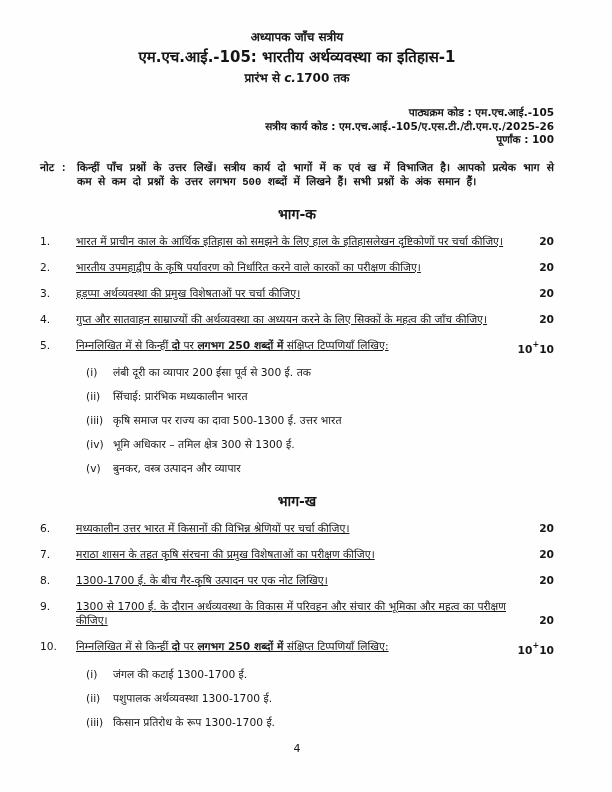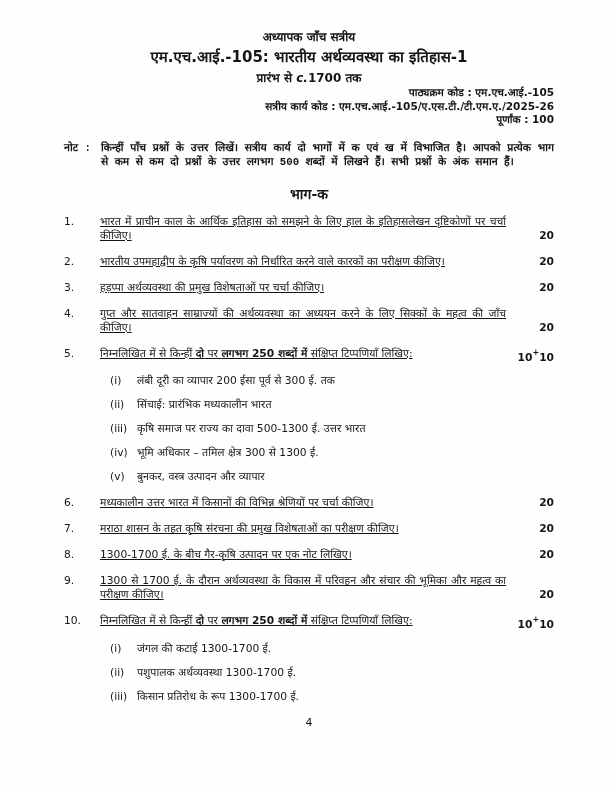--- a/index.html
+++ b/index.html
@@ -4,35 +4,35 @@
 <style>
   * { margin: 0; padding: 0; box-sizing: border-box; }
   html, body { background: #ffffff; }
   .page {
     width: 612px;
     height: 792px;
     margin: 0 auto;
     background: #fefefe;
     color: #151515;
     font-family: "DejaVu Sans", "Liberation Sans", sans-serif;
-    padding: 30px 58px 0 64px;
+    padding: 30px 58px 0 40px;
     position: relative;
     overflow: hidden;
   }
   .header-center { text-align: center; font-weight: bold; }
   .h-line1 { font-size: 12px; line-height: 15px; }
   .h-line2 { font-size: 15px; line-height: 16px; margin-top: 4px; }
   .h-line3 { font-size: 12px; line-height: 15px; margin-top: 6px; }
   .circa { font-style: italic; }
   .codes {
     text-align: right;
     font-weight: bold;
     font-size: 10.5px;
     line-height: 13.5px;
-    margin-top: 0;
+    margin-top: 20px;
   }
   .note {
     display: flex;
     margin-top: 14px;
     font-weight: bold;
     font-size: 10.7px;
     line-height: 14px;
     font-family: Liberation Mono, monospace;
   }
   .note-label { width: 37px; flex: none; }
@@ -150,20 +150,21 @@
         </div>
         <div class="sub-row">
           <div class="sub-label">(iv)</div>
           <div class="sub-text">भूमि अधिकार – तमिल क्षेत्र 300 से 1300 ई.</div>
         </div>
         <div class="sub-row">
           <div class="sub-label">(v)</div>
           <div class="sub-text">बुनकर, वस्त्र उत्पादन और व्यापार</div>
         </div>
       </div>
+      <div class="section-title">भाग-ख</div>
       <div class="q-block">
         <div class="q-row">
           <div class="q-num">6.</div>
           <div class="q-text">मध्यकालीन उत्तर भारत में किसानों की विभिन्न श्रेणियों पर चर्चा कीजिए।</div>
           <div class="q-marks">20</div>
         </div>
       </div>
       <div class="q-block">
         <div class="q-row">
           <div class="q-num">7.</div>

